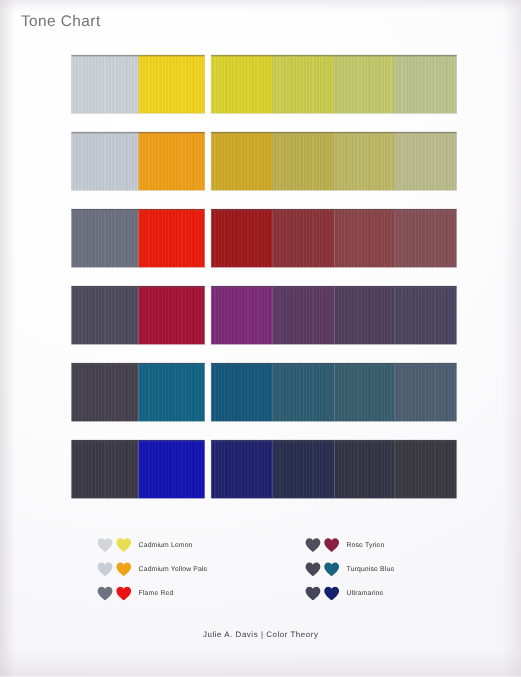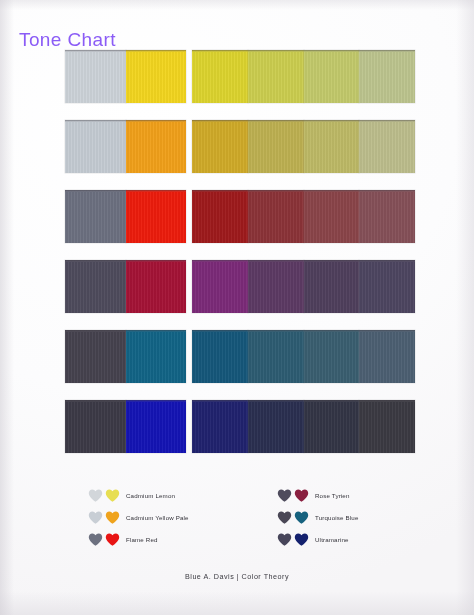--- a/index.html
+++ b/index.html
@@ -32,24 +32,24 @@
       linear-gradient(to right, rgba(208,205,212,0.55) 0px, rgba(255,255,255,0) 14px),
       linear-gradient(to left,  rgba(214,211,218,0.45) 0px, rgba(255,255,255,0) 18px),
       linear-gradient(to bottom, rgba(206,203,211,0.35) 0px, rgba(255,255,255,0) 10px),
       linear-gradient(to top, rgba(212,209,216,0.40) 0px, rgba(255,255,255,0) 24px);
     pointer-events: none;
   }
 
   #title {
     position: absolute;
     left: 19px;
-    top: 29px;
-    font-size: 19px;
+    top: 11px;
+    font-size: 14px;
     letter-spacing: 0.4px;
-    color: #8b5cf6;
+    color: #737373;
     font-family: "Liberation Sans", sans-serif;
   }
 
   
   #chart {
     position: absolute;
     left: 0; top: 0;
     width: 474px; height: 615px;
     pointer-events: none;
   }
@@ -293,13 +293,13 @@
           </svg>
           <svg width="15" height="13" viewBox="0 0 32 29" class="heart-svg">
             <path d="M16 28.5 C16 28.5 1 18.2 1 9.4 C1 4.3 4.6 0.9 8.9 0.9 C12.1 0.9 14.7 2.8 16 5.2 C17.3 2.8 19.9 0.9 23.1 0.9 C27.4 0.9 31 4.3 31 9.4 C31 18.2 16 28.5 16 28.5 Z" fill="#14216e"></path>
           </svg>
         </span>
         <span class="legend-label">Ultramarine</span>
       </div>
     </div>
   </div>
 
-<div id="footer">Blue A. Davis | Color Theory</div>
+<div id="footer">Julie A. Davis | Color Theory</div>
 
 </body></html>

